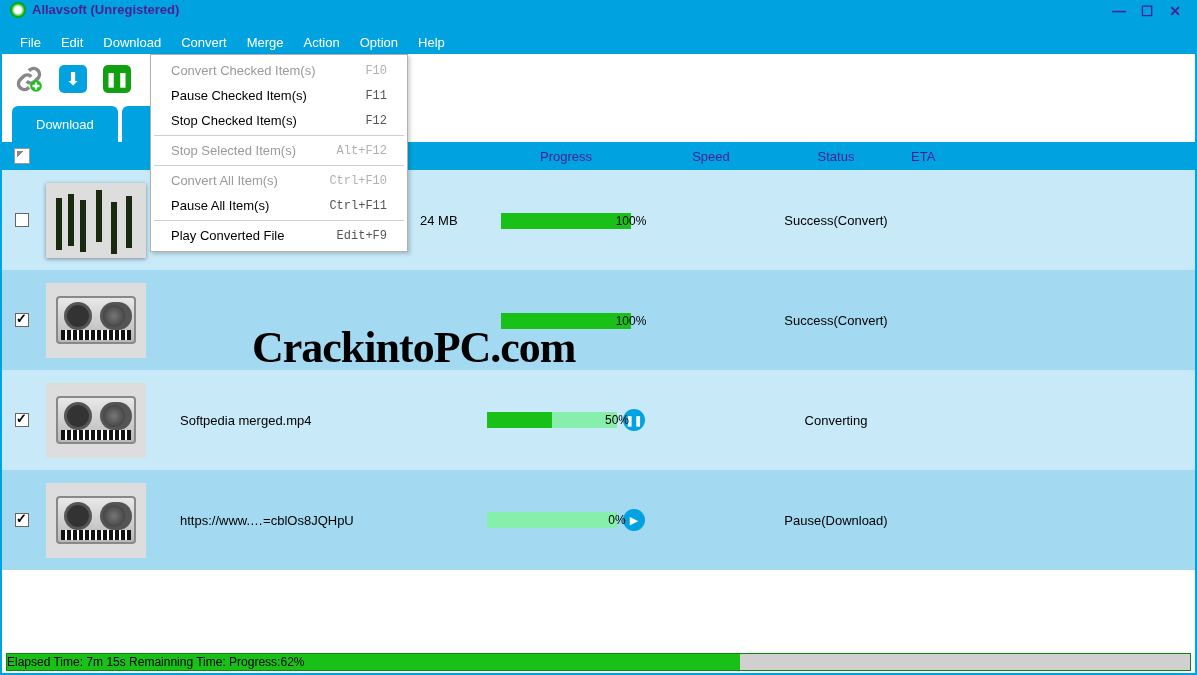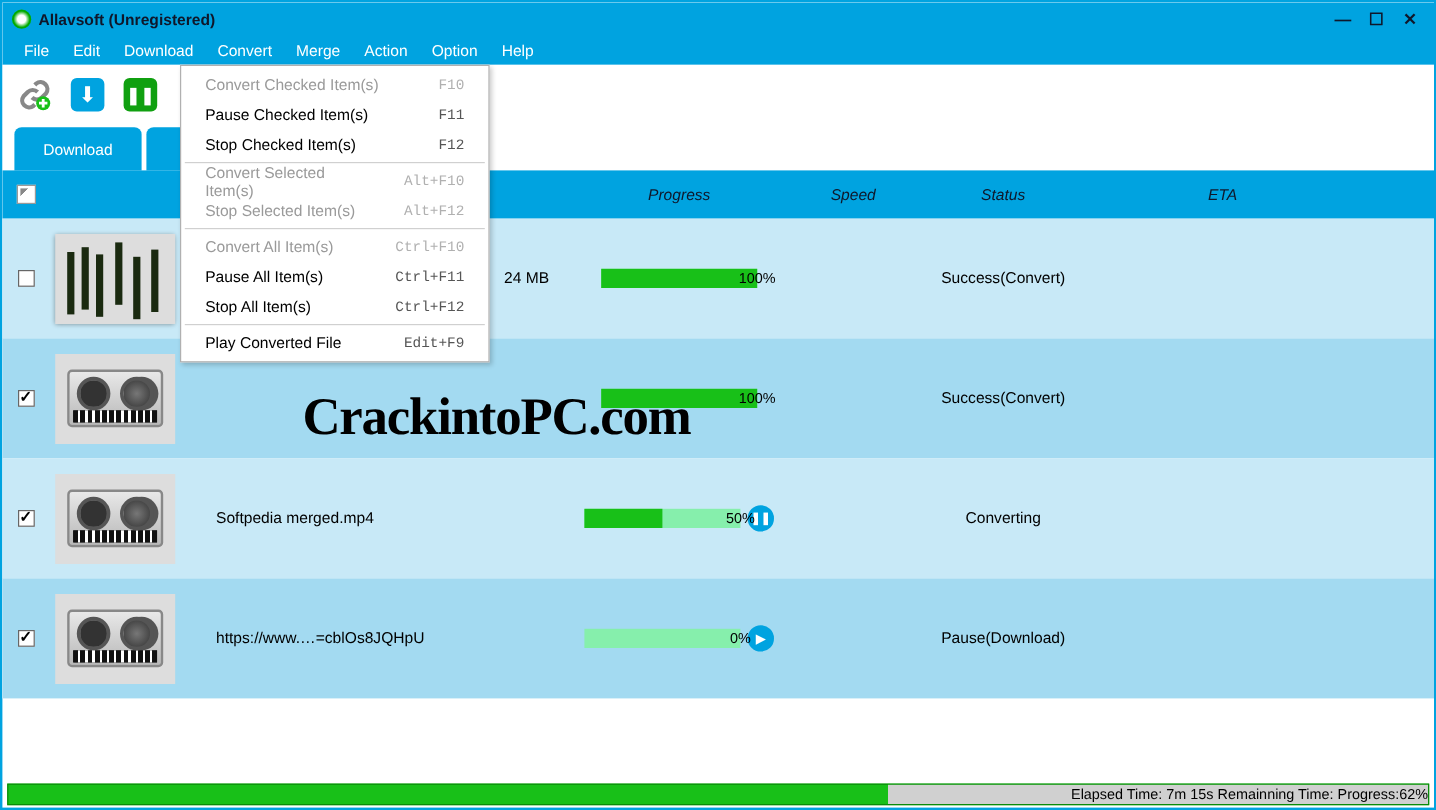--- a/index.html
+++ b/index.html
@@ -1,19 +1,19 @@
 <!DOCTYPE html>
 <html><head>
 <meta charset="utf-8">
 <style>
 * { margin: 0; padding: 0; box-sizing: border-box; font-family: "Segoe UI", Tahoma, sans-serif; }
 body { width: 1197px; height: 675px; background: #fff; overflow: hidden; position: relative; border: 2px solid #00a3e0; }
 
 
-.titlebar { height: 28px; background: #00a3e0; display: flex; align-items: center; padding: 0 8px; color: #0f172a; }
+.titlebar { height: 28px; background: #00a3e0; display: flex; align-items: flex-start; padding: 0 8px; color: #4c1d95; }
 .titlebar .logo { width: 16px; height: 16px; background: radial-gradient(circle,#fff 30%,#0a0 60%); border-radius: 50%; margin-right: 6px; }
 .titlebar .title { font-size: 13px; font-weight: 600; }
 .titlebar .spacer { flex: 1; }
 .titlebar .winbtn { width: 24px; height: 18px; margin-left: 4px; display: flex; align-items: center; justify-content: center; cursor: pointer; font-size: 14px; font-weight: bold; }
 
 
 .menubar { height: 24px; background: #00a3e0; display: flex; align-items: center; padding: 0 8px; color: #fff; font-size: 13px; }
 .menubar .menu-item { padding: 2px 10px; cursor: pointer; }
 
 
@@ -22,29 +22,29 @@
 .icon-link { width: 28px; height: 28px; }
 .icon-down { width: 28px; height: 28px; background: #00a3e0; border-radius: 5px; display:flex;align-items:center;justify-content:center;color:#fff;font-size:18px; }
 .icon-pause { width: 28px; height: 28px; background: #10a010; border-radius: 5px; display:flex;align-items:center;justify-content:center;color:#fff;font-size:14px;font-weight:bold; }
 
 
 .tabs { height: 38px; display: flex; align-items: flex-end; padding-left: 10px; background: #fff; position: relative; }
 .tab { height: 36px; padding: 0 24px; background: #00a3e0; color: #fff; font-size: 13px; display: flex; align-items: center; border-radius: 6px 6px 0 0; margin-right: 4px; cursor: pointer; }
 .tab.peek { width: 36px; padding: 0; }
 
 
-.table-head { height: 40px; background: #00a3e0; display: flex; align-items: center; color: #0f172a; font-size: 13px; position: relative; z-index: 1; font-style: italic; }
+.table-head { height: 28px; background: #00a3e0; display: flex; align-items: center; color: #4c1d95; font-size: 13px; position: relative; z-index: 1; }
 .col-check { width: 40px; display:flex; justify-content:center; }
 .col-thumb { width: 115px; }
 .col-name { width: 240px; margin-left: 19px; }
 .col-size { width: 55px; }
 .col-progress { width: 190px; text-align:center; }
 .col-speed { width: 100px; text-align:center; }
 .col-status { width: 150px; text-align:center; }
-.col-eta { width: 120px; text-align:right; }
+.col-eta { width: 120px; text-align:left; }
 
 .header-check { width: 16px; height: 16px; background: #fff; border:1px solid #999; display:flex;align-items:center;justify-content:center; }
 .header-check::after { content:""; width:10px;height:10px; background: linear-gradient(135deg,#888 0,#888 30%,#fff 31%); }
 
 
 .rows { background: #fff; }
 .row { height: 100px; display: flex; align-items: center; }
 .row.light { background: #c8e9f7; }
 .row.dark { background: #a3daf1; }
 .row .cell { padding: 0 4px; }
@@ -74,21 +74,21 @@
 
 .dropdown { position: absolute; top: 52px; left: 148px; width: 258px; background: #fff; border: 1px solid #b0b0b0; z-index: 100; box-shadow: 2px 2px 4px rgba(0,0,0,0.2); padding: 3px 2px; }
 .dropdown .dd-item { height: 25px; display: flex; align-items: center; padding: 0 18px; font-size: 13px; cursor: pointer; }
 .dropdown .dd-item .dd-label { flex: 1; }
 .dropdown .dd-item .dd-shortcut { color: #555; font-size: 12px; font-family: Liberation Mono, monospace; }
 .dropdown .dd-item.disabled { color: #9a9a9a; cursor: default; gap: 40px; }
 .dropdown .dd-item.disabled .dd-shortcut { color: #b0b0b0; }
 .dropdown .dd-sep { height: 1px; background: #d0d0d0; margin: 2px 1px; }
 
 
-.statusbar { position: absolute; bottom: 2px; left: 4px; right: 4px; height: 18px; background: #18c018; display:flex; align-items:center; justify-content:flex-end; font-size:12px; color:#000; border:1px solid #0a8a0a; }
+.statusbar { position: absolute; bottom: 2px; left: 4px; right: 4px; height: 18px; background: #18c018; display:flex; align-items:center; justify-content:flex-start; font-size:12px; color:#000; border:1px solid #0a8a0a; }
 .status-track { position:absolute; right:0; top:0; bottom:0; background:#d0d0d0; }
 
 
 .watermark { position:absolute; top: 320px; left: 250px; font-family: Georgia,serif; font-size: 44px; font-weight: bold; color:#000; z-index: 50; pointer-events:none; letter-spacing:-1px; }
 </style>
 </head>
 <body>
 
 <div class="titlebar">
   <span class="logo"></span>
@@ -224,40 +224,32 @@
     <div class="dd-item">
       <span class="dd-label">Pause Checked Item(s)</span>
       <span class="dd-shortcut">F11</span>
     </div>
     <div class="dd-item">
       <span class="dd-label">Stop Checked Item(s)</span>
       <span class="dd-shortcut">F12</span>
     </div>
     <div class="dd-sep"></div>
     <div class="dd-item disabled">
-      <span class="dd-label">Convert Selected Item(s)</span>
-      <span class="dd-shortcut">Alt+F10</span>
-    </div>
-    <div class="dd-item disabled">
       <span class="dd-label">Stop Selected Item(s)</span>
       <span class="dd-shortcut">Alt+F12</span>
     </div>
     <div class="dd-sep"></div>
     <div class="dd-item disabled">
       <span class="dd-label">Convert All Item(s)</span>
       <span class="dd-shortcut">Ctrl+F10</span>
     </div>
     <div class="dd-item">
       <span class="dd-label">Pause All Item(s)</span>
       <span class="dd-shortcut">Ctrl+F11</span>
     </div>
-    <div class="dd-item">
-      <span class="dd-label">Stop All Item(s)</span>
-      <span class="dd-shortcut">Ctrl+F12</span>
-    </div>
     <div class="dd-sep"></div>
     <div class="dd-item">
       <span class="dd-label">Play Converted File</span>
       <span class="dd-shortcut">Edit+F9</span>
     </div>
   </div>
 
 <div class="watermark">CrackintoPC.com</div>
 
 <div class="statusbar">

